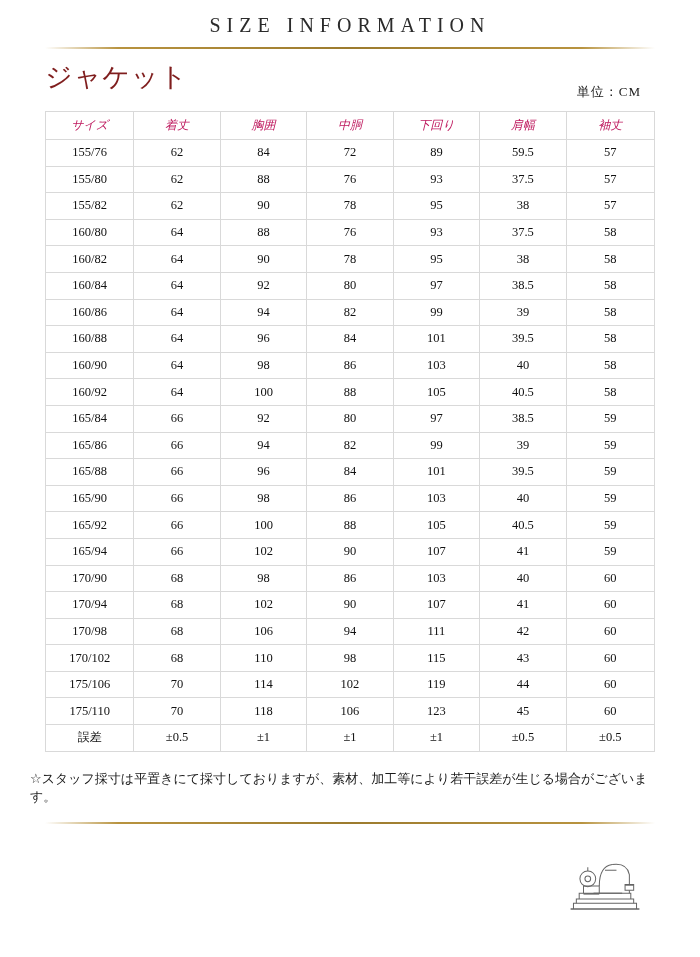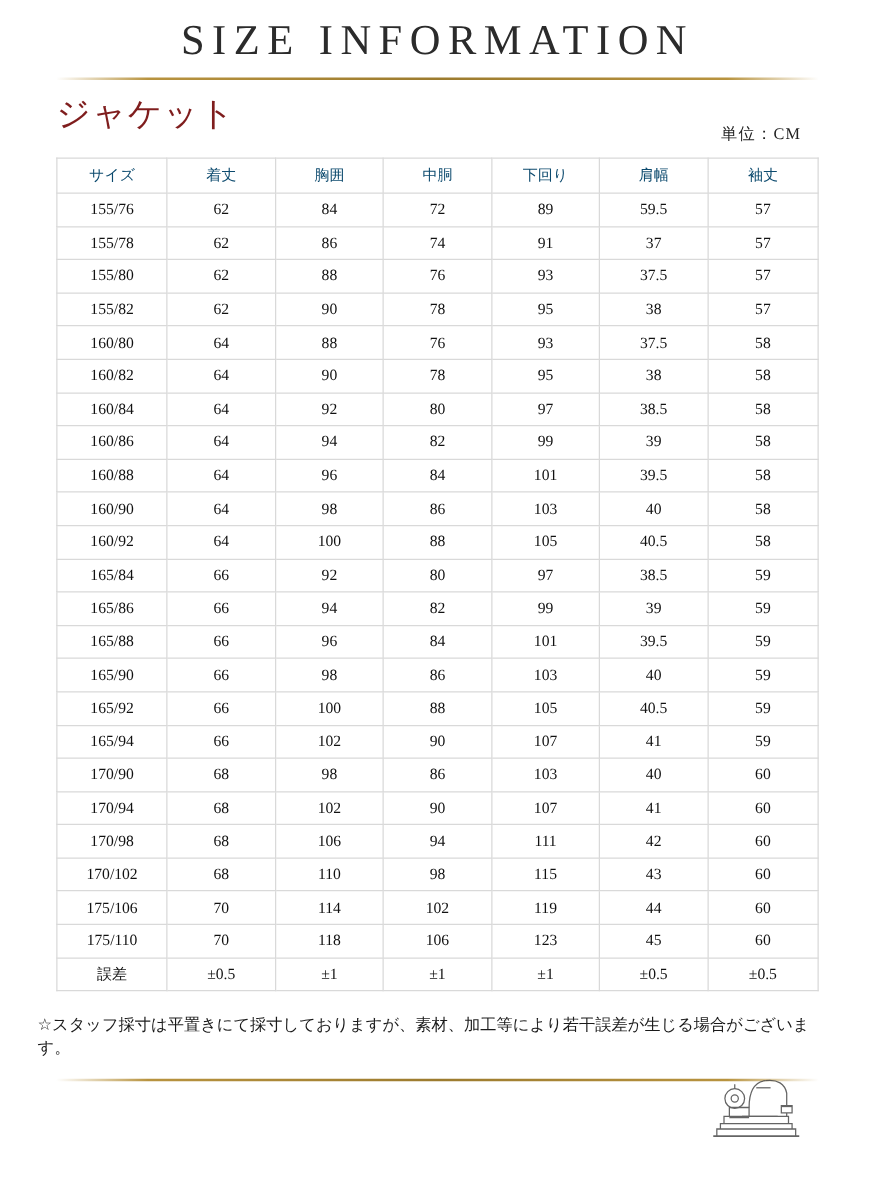--- a/index.html
+++ b/index.html
@@ -23,21 +23,21 @@
     padding: 0;
   }
 
   
   .title-block {
     text-align: center;
     padding-top: 14px;
   }
   .main-title {
     font-family: "Liberation Serif", "DejaVu Serif", serif;
-    font-size: 34px;
+    font-size: 20px;
     letter-spacing: 6px;
     color: #2b2b2b;
     font-weight: normal;
     margin: 0;
     padding-bottom: 6px;
   }
   .title-rule {
     width: 610px;
     height: 2px;
     margin: 4px auto 0 auto;
@@ -82,22 +82,23 @@
     text-align: center;
     height: 25.6px;
     padding: 0;
     font-weight: normal;
     color: #111111;
     font-family: "Liberation Serif", "DejaVu Serif", serif;
   }
   table.size-table thead th {
     font-family: "DejaVu Sans", "Liberation Sans", sans-serif;
     font-size: 12px;
-    color: #0c4a6e;
+    color: #be185d;
     height: 27px;
+    font-style: italic;
   }
   table.size-table tbody tr td:first-child {
     font-family: "Liberation Serif", "DejaVu Serif", serif;
   }
   .tolerance-row td {
     color: #8a6a1f;
   }
   .tolerance-row td:first-child {
     font-family: "DejaVu Sans", "Liberation Sans", sans-serif;
     font-size: 12px;
@@ -174,29 +175,20 @@
         </tr>
       </thead>
       <tbody id="table-body">
           <tr>
             <td>155/76</td>
             <td>62</td>
             <td>84</td>
             <td>72</td>
             <td>89</td>
             <td>59.5</td>
-            <td>57</td>
-          </tr>
-          <tr>
-            <td>155/78</td>
-            <td>62</td>
-            <td>86</td>
-            <td>74</td>
-            <td>91</td>
-            <td>37</td>
             <td>57</td>
           </tr>
           <tr>
             <td>155/80</td>
             <td>62</td>
             <td>88</td>
             <td>76</td>
             <td>93</td>
             <td>37.5</td>
             <td>57</td>

